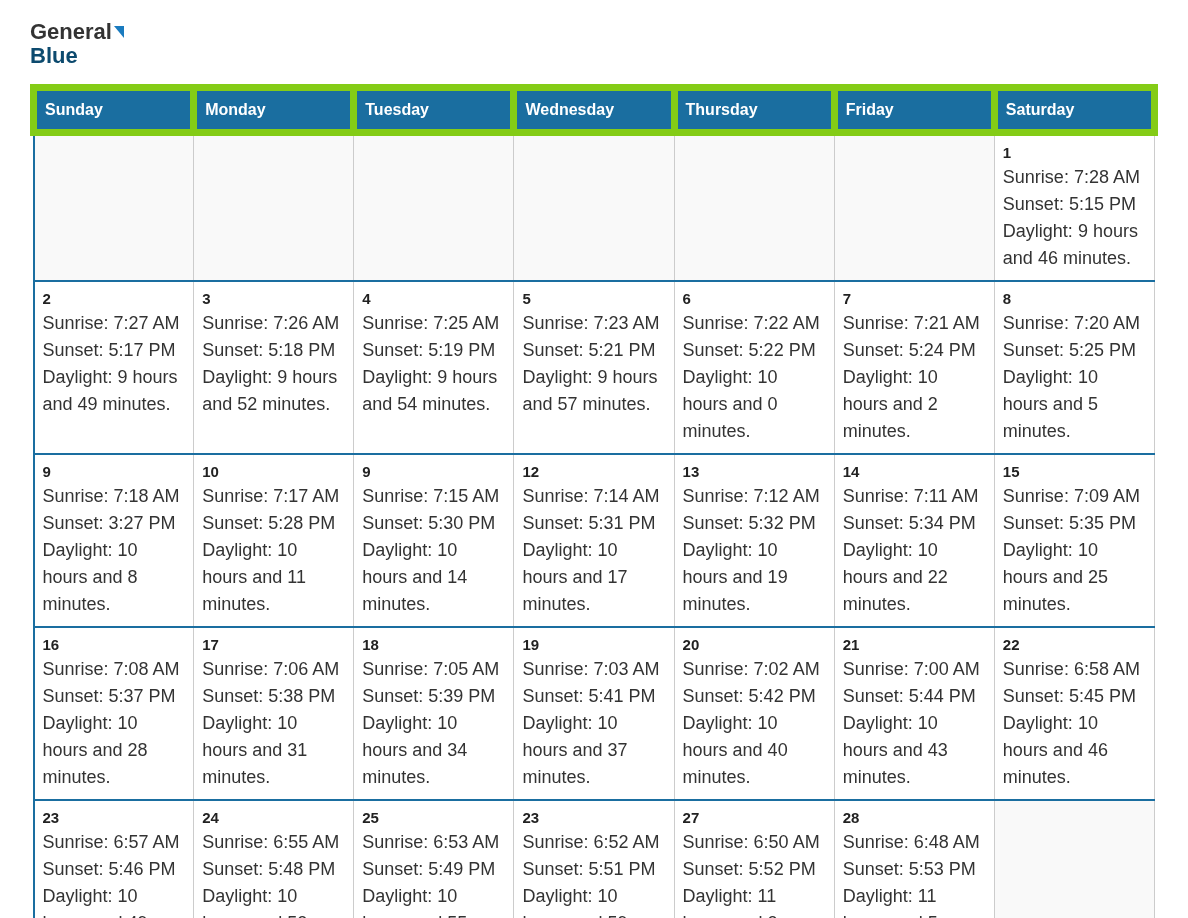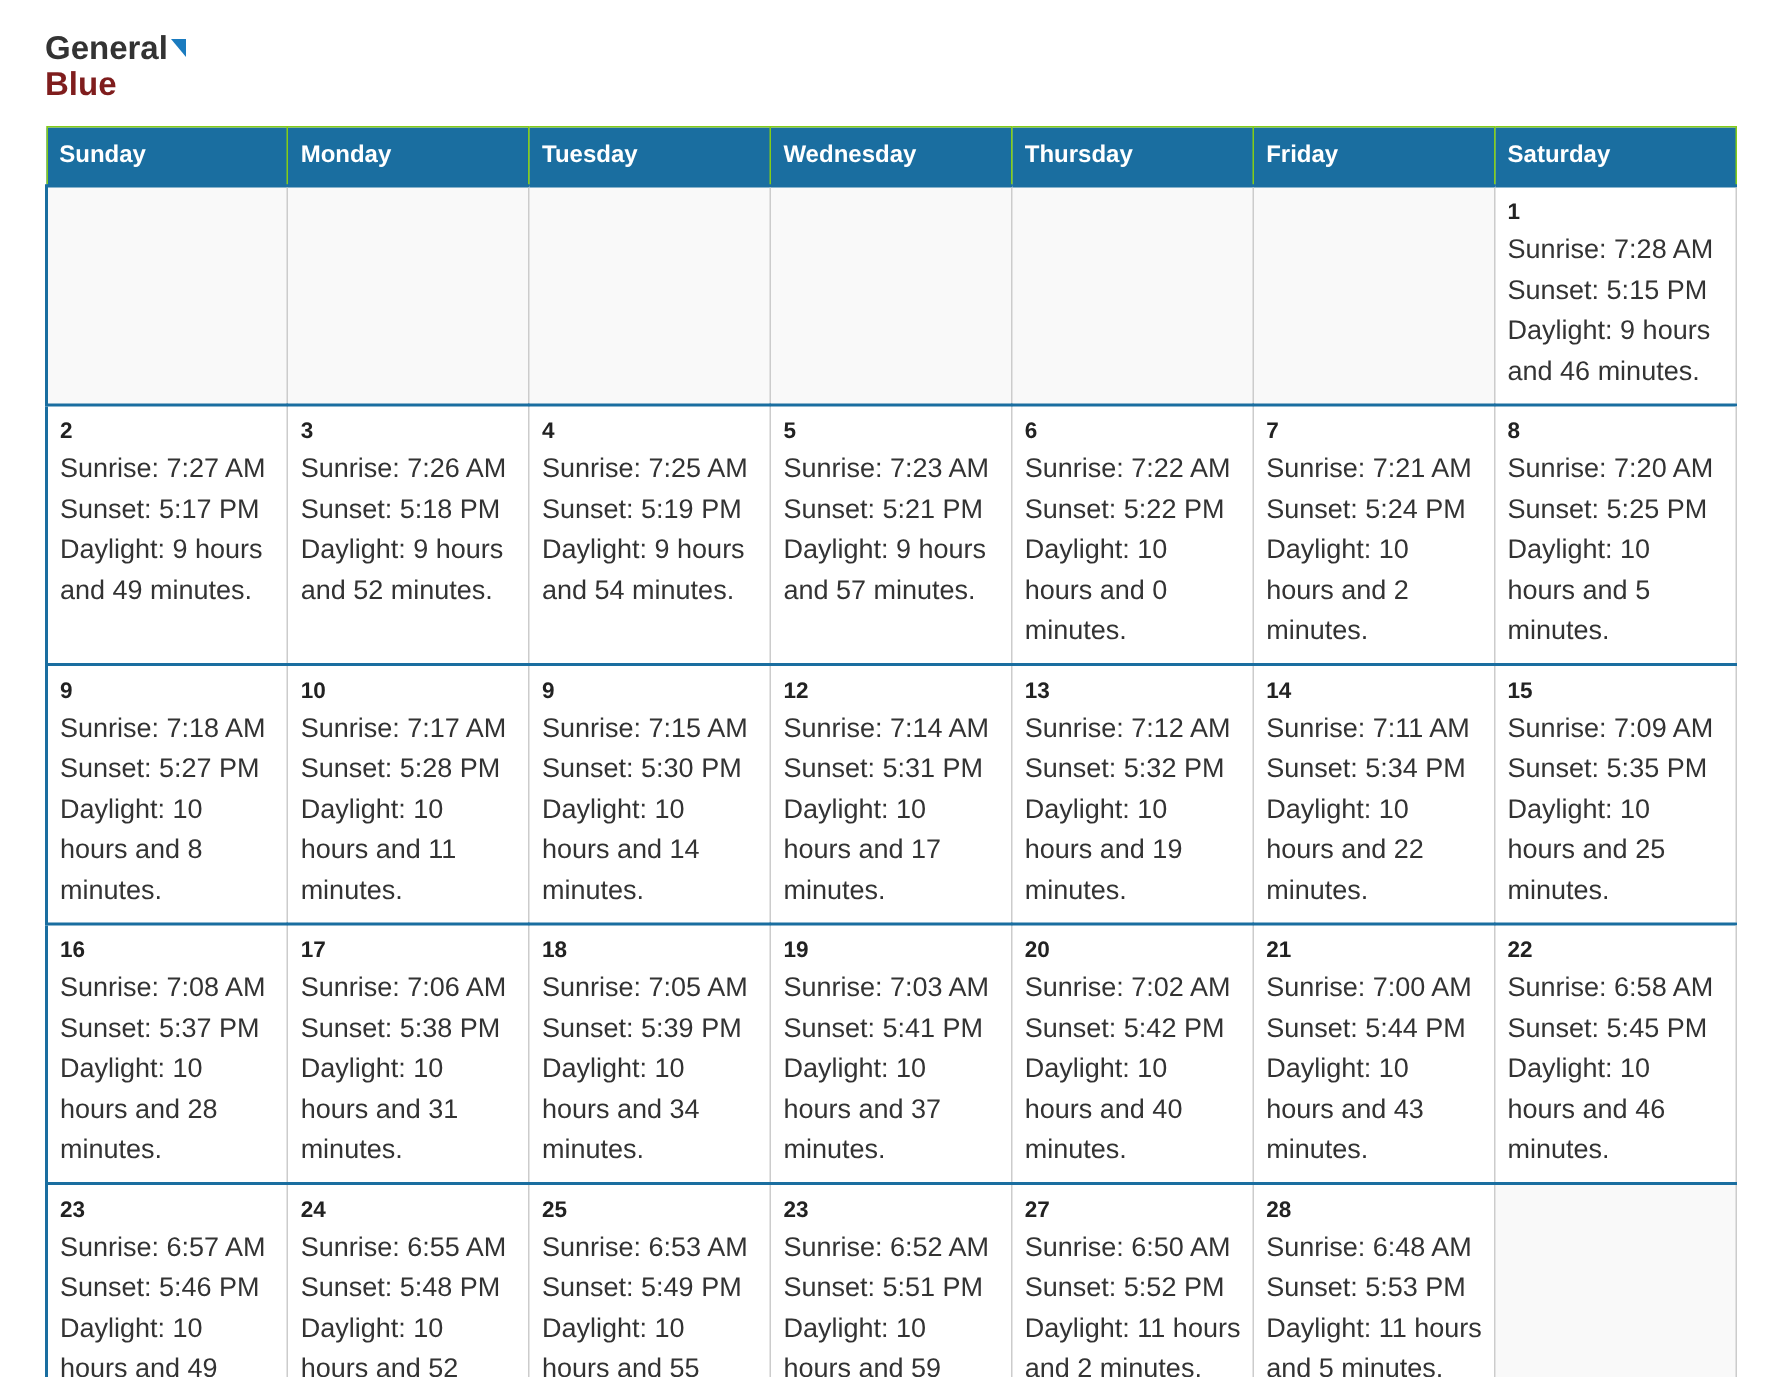--- a/index.html
+++ b/index.html
@@ -23,21 +23,21 @@
     }
     .logo-text-general {
       font-size: 22px;
       font-weight: bold;
       color: #333;
       line-height: 1.1;
     }
     .logo-text-blue {
       font-size: 22px;
       font-weight: bold;
-      color: #7f1d1d;
+      color: #0c4a6e;
       line-height: 1.1;
     }
     .logo-arrow {
       display: inline-block;
       width: 0;
       height: 0;
       border-left: 10px solid transparent;
       border-top: 12px solid #1a7bbf;
       vertical-align: middle;
       margin-left: 2px;
@@ -65,21 +65,21 @@
       border-collapse: collapse;
       table-layout: fixed;
     }
     thead tr th {
       background-color: #1a6ea0;
       color: #fff;
       padding: 10px 8px;
       text-align: left;
       font-size: 16px;
       font-weight: bold;
-      border: 1px solid #84cc16;
+      border: 7px solid #84cc16;
     }
     tbody tr td {
       vertical-align: top;
       padding: 8px;
       border: 1px solid #ccc;
       font-size: 13px;
       color: #333;
       height: 110px;
     }
     tbody tr:first-child td {
@@ -195,21 +195,21 @@
           <div class="day-info">Sunrise: 7:20 AM
 Sunset: 5:25 PM
 Daylight: 10 hours
 and 5 minutes.</div>
         </td>
       </tr>
       <tr>
         <td>
           <div class="day-number">9</div>
           <div class="day-info">Sunrise: 7:18 AM
-Sunset: 5:27 PM
+Sunset: 3:27 PM
 Daylight: 10 hours
 and 8 minutes.</div>
         </td>
         <td>
           <div class="day-number">10</div>
           <div class="day-info">Sunrise: 7:17 AM
 Sunset: 5:28 PM
 Daylight: 10 hours
 and 11 minutes.</div>
         </td>

